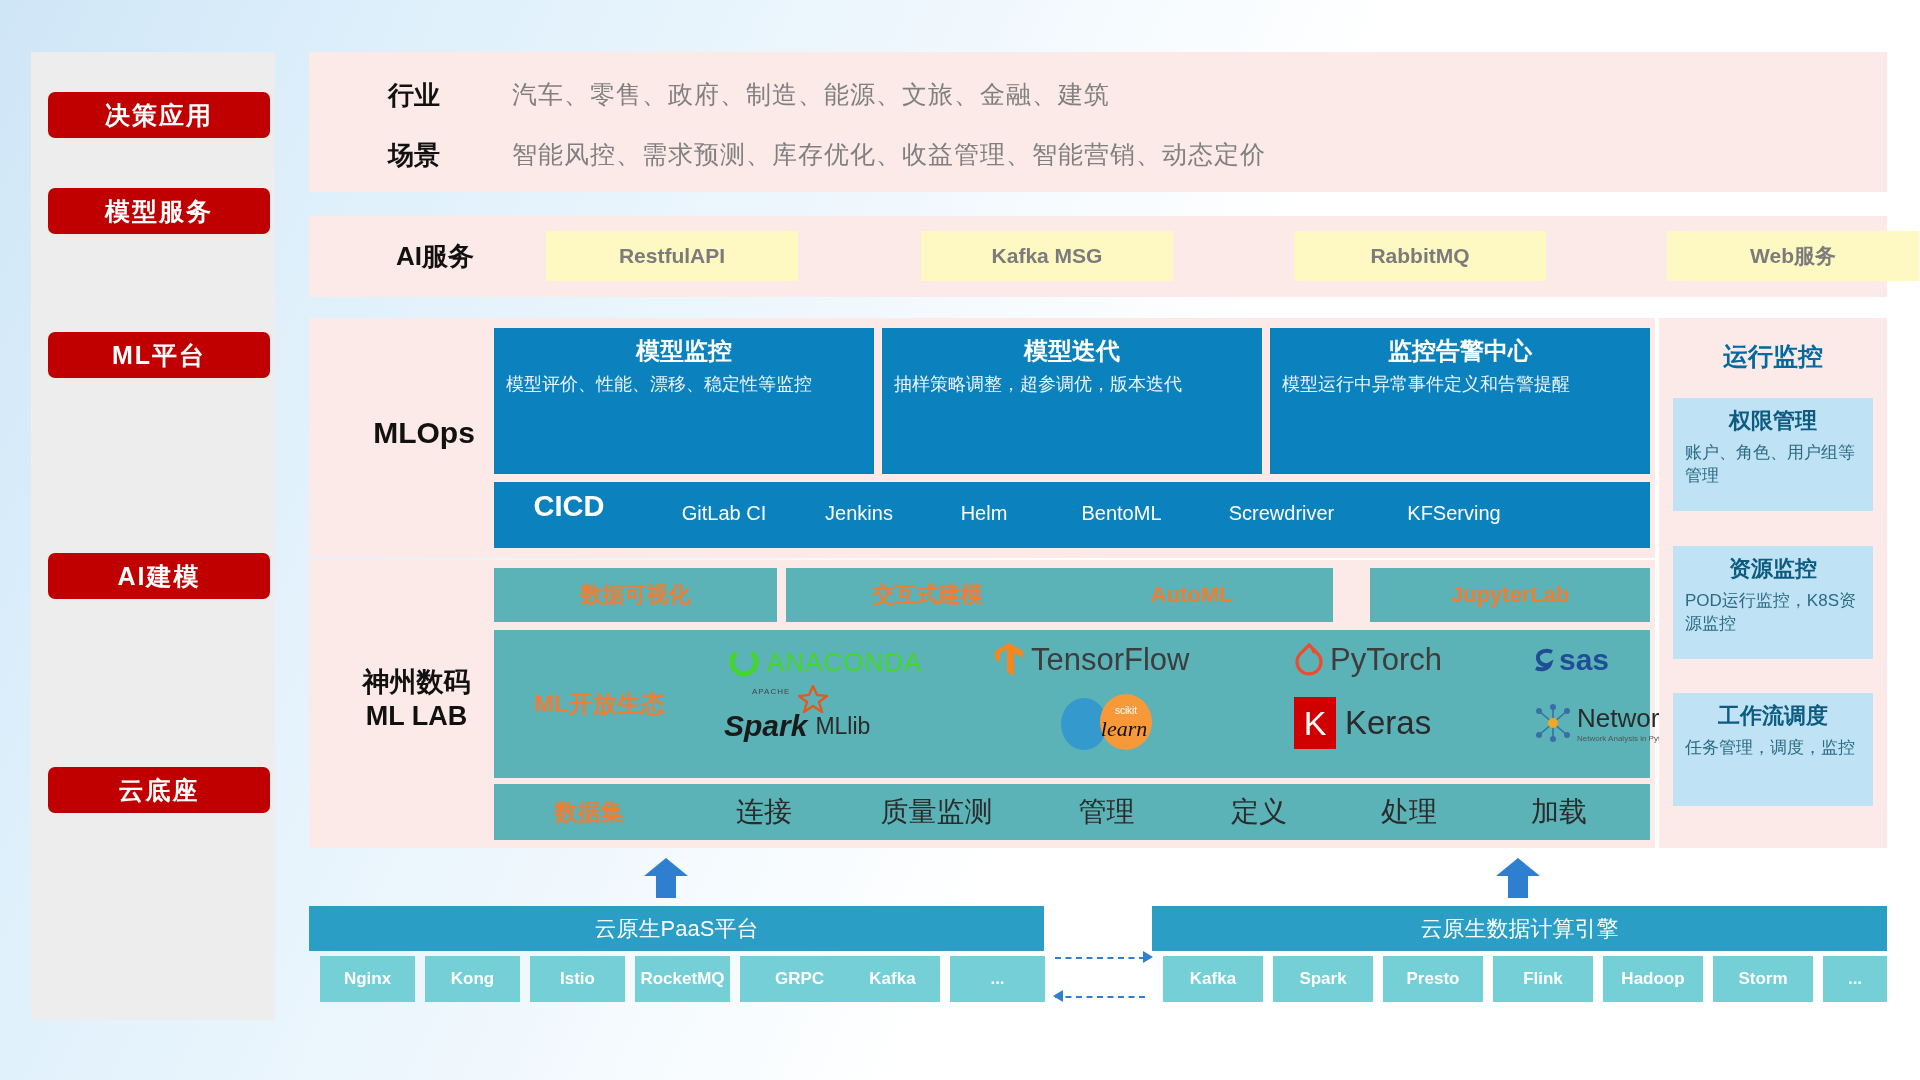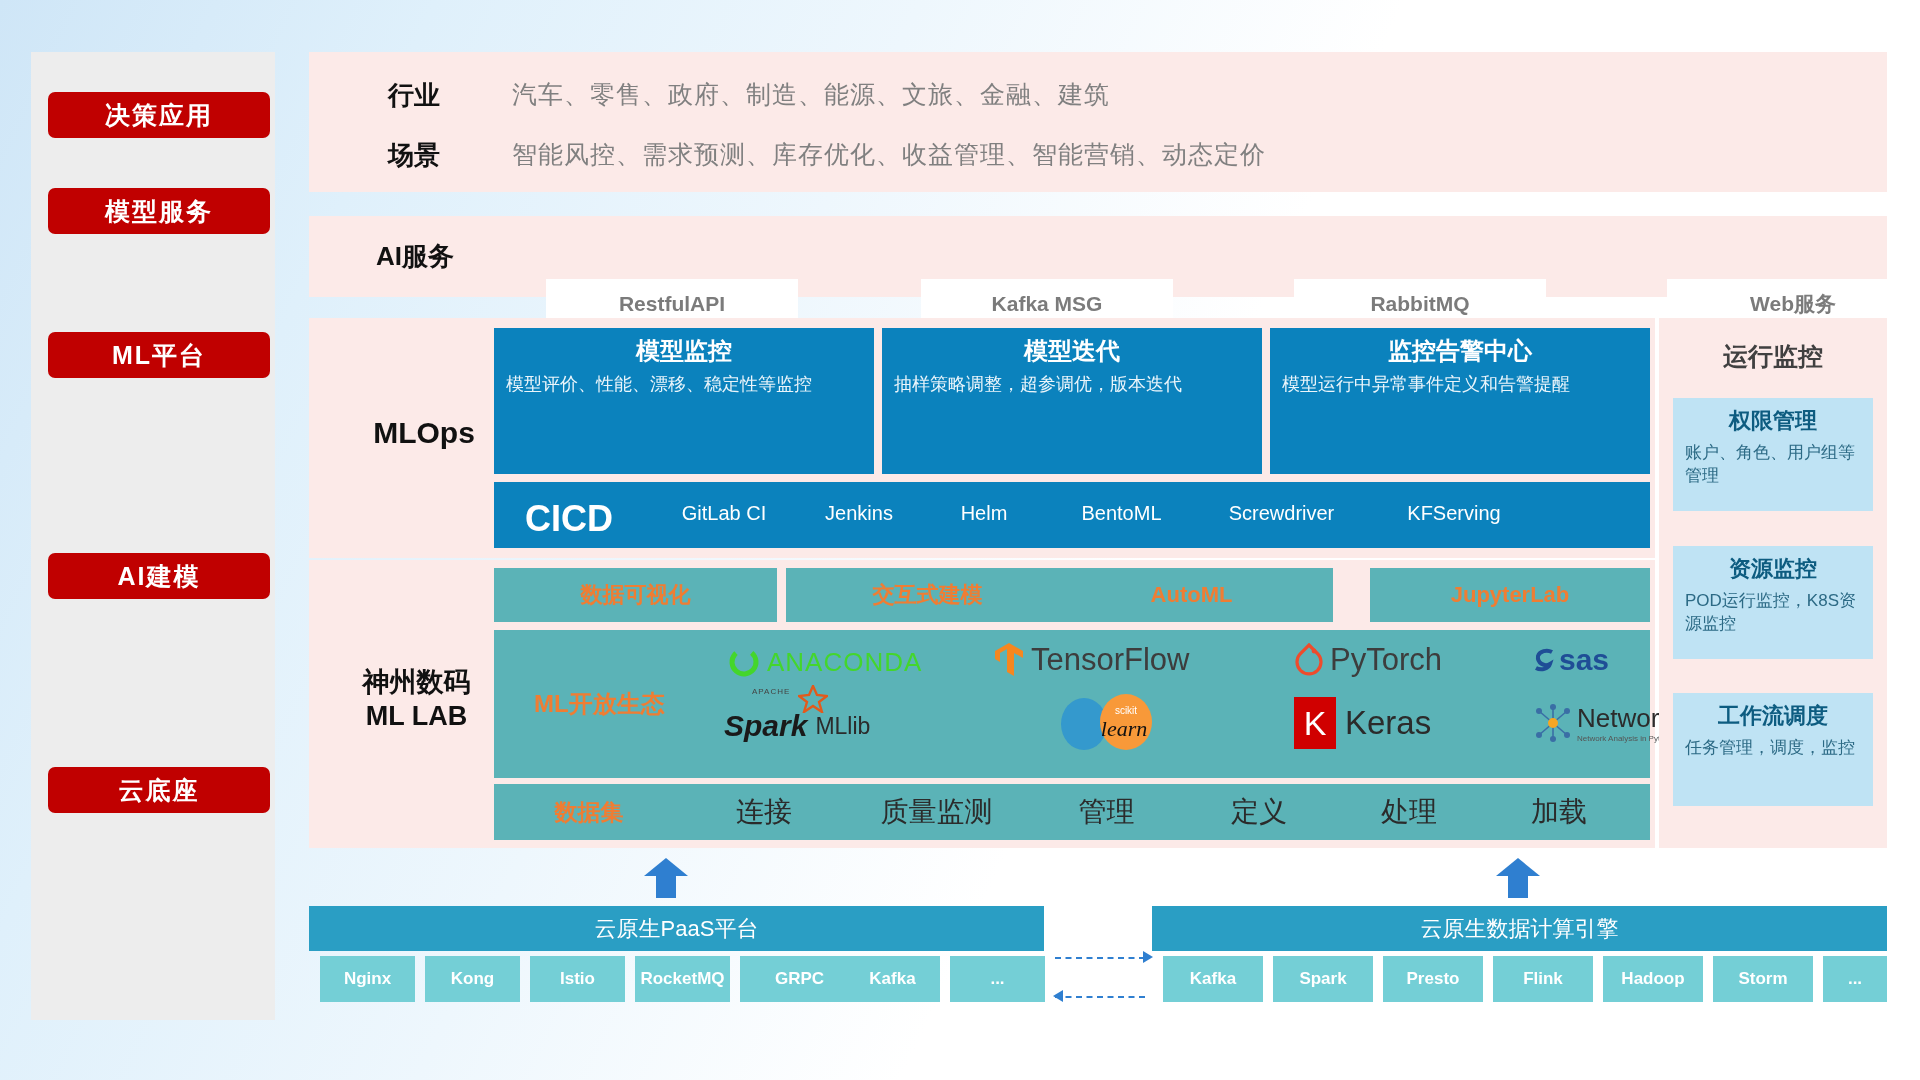--- a/index.html
+++ b/index.html
@@ -28,48 +28,48 @@
   .band{ position:absolute; background:#fceae8; }
 
   .row-label{
     font-weight:bold; color:#111; font-size:26px;
     display:flex; align-items:center; justify-content:center;
     text-align:center; line-height:1.25;
   }
   .row-text{ color:#808080; font-size:25px; letter-spacing:1px; white-space:nowrap;}
 
   .chip-grey{
-    background:#ffffff; color:#7b7b7b; font-weight:bold; font-size:21px;
-    display:flex; align-items:center; justify-content:center;margin-top:48px;
+    background:#fef9c3; color:#7b7b7b; font-weight:bold; font-size:21px;
+    display:flex; align-items:center; justify-content:center;
   }
 
   .blue-card{
     background:#0b82bd; color:#fff; overflow:hidden;
   }
   .blue-card .bc-title{
     font-weight:bold; font-size:24px; text-align:center; padding-top:9px; line-height:1.2;
   }
   .blue-card .bc-desc{
     font-size:18px; padding:6px 12px 0 12px; line-height:1.35; color:#eaf5fb;
   }
   .cicd-bar{ background:#0b82bd; color:#fff; display:flex; align-items:flex-start; overflow:hidden;}
-  .cicd-bar .cicd-title{ font-weight:bold; font-size:36px; padding-top:16px; text-align:center;}
+  .cicd-bar .cicd-title{ font-weight:bold; font-size:29px; padding-top:8px; text-align:center;}
   .cicd-bar .cicd-item{ font-size:20px; padding-top:20px; text-align:center; line-height:1.15;}
 
   .teal{ background:#5bb3b7; }
   .teal-chip{
     background:#5bb3b7; color:#ef7d33; font-weight:bold; font-size:22px;
     display:flex; align-items:center; justify-content:center;
   }
   .eco-label{ color:#ef7d33; font-weight:bold; font-size:24px;}
   .ds-label{ color:#ef7d33; font-weight:bold; font-size:23px;}
   .ds-item{ color:#2b2b2b; font-size:28px;}
 
   
-  .rp-title{ font-weight:bold; font-size:25px; color:#404040; text-align:center;}
+  .rp-title{ font-weight:bold; font-size:25px; color:#0369a1; text-align:center;}
   .rp-card{ background:#bfe3f4; }
   .rp-card .t{ font-weight:bold; font-size:22px; color:#0d5c80; text-align:center; padding-top:8px;}
   .rp-card .d{ font-size:17px; color:#2c6a85; padding:6px 10px 0 12px; line-height:1.35;}
 
   
   .bottom-bar{
     background:#2a9ec4; color:#fff; font-size:22px;
     display:flex; align-items:center; justify-content:center;
   }
   .mini-chip{
@@ -104,21 +104,21 @@
   <div class="rail-tag" style="top:767px">云底座</div>
 
   <div class="band" style="left:309px; top:52px; width:1578px; height:140px;">
     <div class="row-label" style="position:absolute; left:40px; top:20px; width:130px; height:46px;">行业</div>
     <div class="row-text" style="position:absolute; left:203px; top:26px;">汽车、零售、政府、制造、能源、文旅、金融、建筑</div>
     <div class="row-label" style="position:absolute; left:40px; top:80px; width:130px; height:46px;">场景</div>
     <div class="row-text" style="position:absolute; left:203px; top:86px;">智能风控、需求预测、库存优化、收益管理、智能营销、动态定价</div>
   </div>
 
   <div class="band" style="left:309px; top:216px; width:1578px; height:81px;">
-    <div class="row-label" style="position:absolute; left:36px; top:17px; width:140px; height:46px;">AI服务</div>
+    <div class="row-label" style="position:absolute; left:56px; top:17px; width:140px; height:46px;">AI服务</div>
     <div class="chip-grey" style="position:absolute; left:237px; top:15px; width:252px; height:50px;">RestfulAPI</div>
     <div class="chip-grey" style="position:absolute; left:612px; top:15px; width:252px; height:50px;">Kafka MSG</div>
     <div class="chip-grey" style="position:absolute; left:985px; top:15px; width:252px; height:50px;">RabbitMQ</div>
     <div class="chip-grey" style="position:absolute; left:1358px; top:15px; width:252px; height:50px;">Web服务</div>
   </div>
 
   <div class="band" style="left:309px; top:318px; width:1346px; height:240px;">
     <div class="row-label" style="position:absolute; left:40px; top:90px; width:150px; height:50px; font-size:30px;">MLOps</div>
 
     <div class="blue-card" style="position:absolute; left:185px; top:10px; width:380px; height:146px;">

